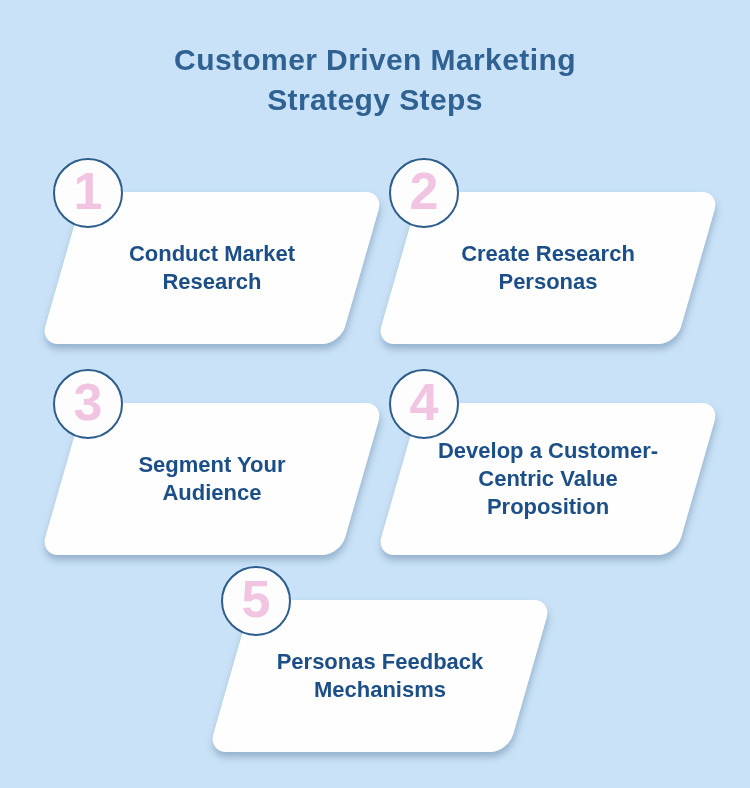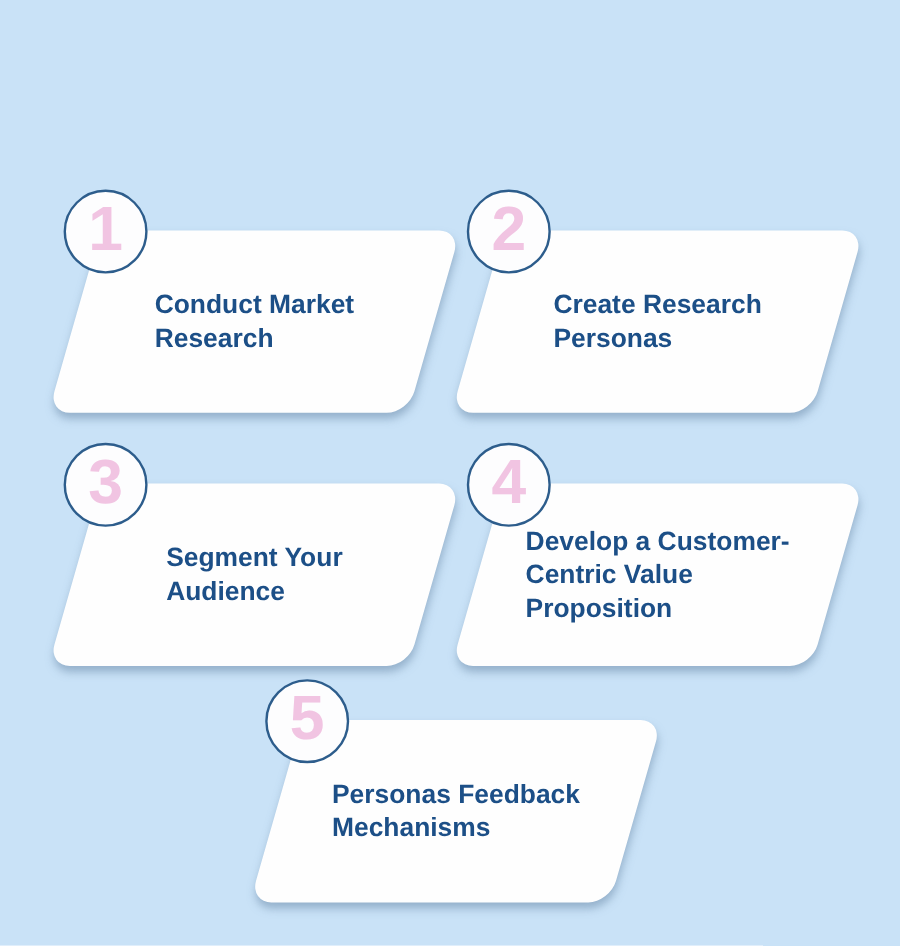--- a/index.html
+++ b/index.html
@@ -36,20 +36,21 @@
     border-radius: 18px;
     transform: skewX(-16deg);
     box-shadow: 2px 5px 7px rgba(105, 137, 168, 0.55);
   }
   .card-label {
     position: absolute;
     left: 0; top: 0; right: 0; bottom: 0;
     display: flex;
     align-items: center;
     justify-content: center;
+    text-align: center;
     padding: 0 28px;
     color: #1c4f87;
     font-size: 22px;
     line-height: 28px;
     font-weight: 600;
     white-space: pre-line;
   }
   .badge {
     position: absolute;
     left: -9px; top: -34px;
@@ -74,20 +75,22 @@
   .card-2 { left: 398px; top: 192px; }
   .card-3 { left: 62px;  top: 403px; }
   .card-4 { left: 398px; top: 403px; }
   .card-5 { left: 230px; top: 600px; }
 </style>
 </head>
 <body>
 
 <div id="canvas">
 
+  <div class="title">Customer Driven Marketing
+Strategy Steps</div>
 
   <div class="card card-1">
     <div class="card-shape"></div>
     <div class="card-label">Conduct Market
 Research</div>
     <div class="badge">
       <span class="badge-number">1</span>
     </div>
   </div>
 

